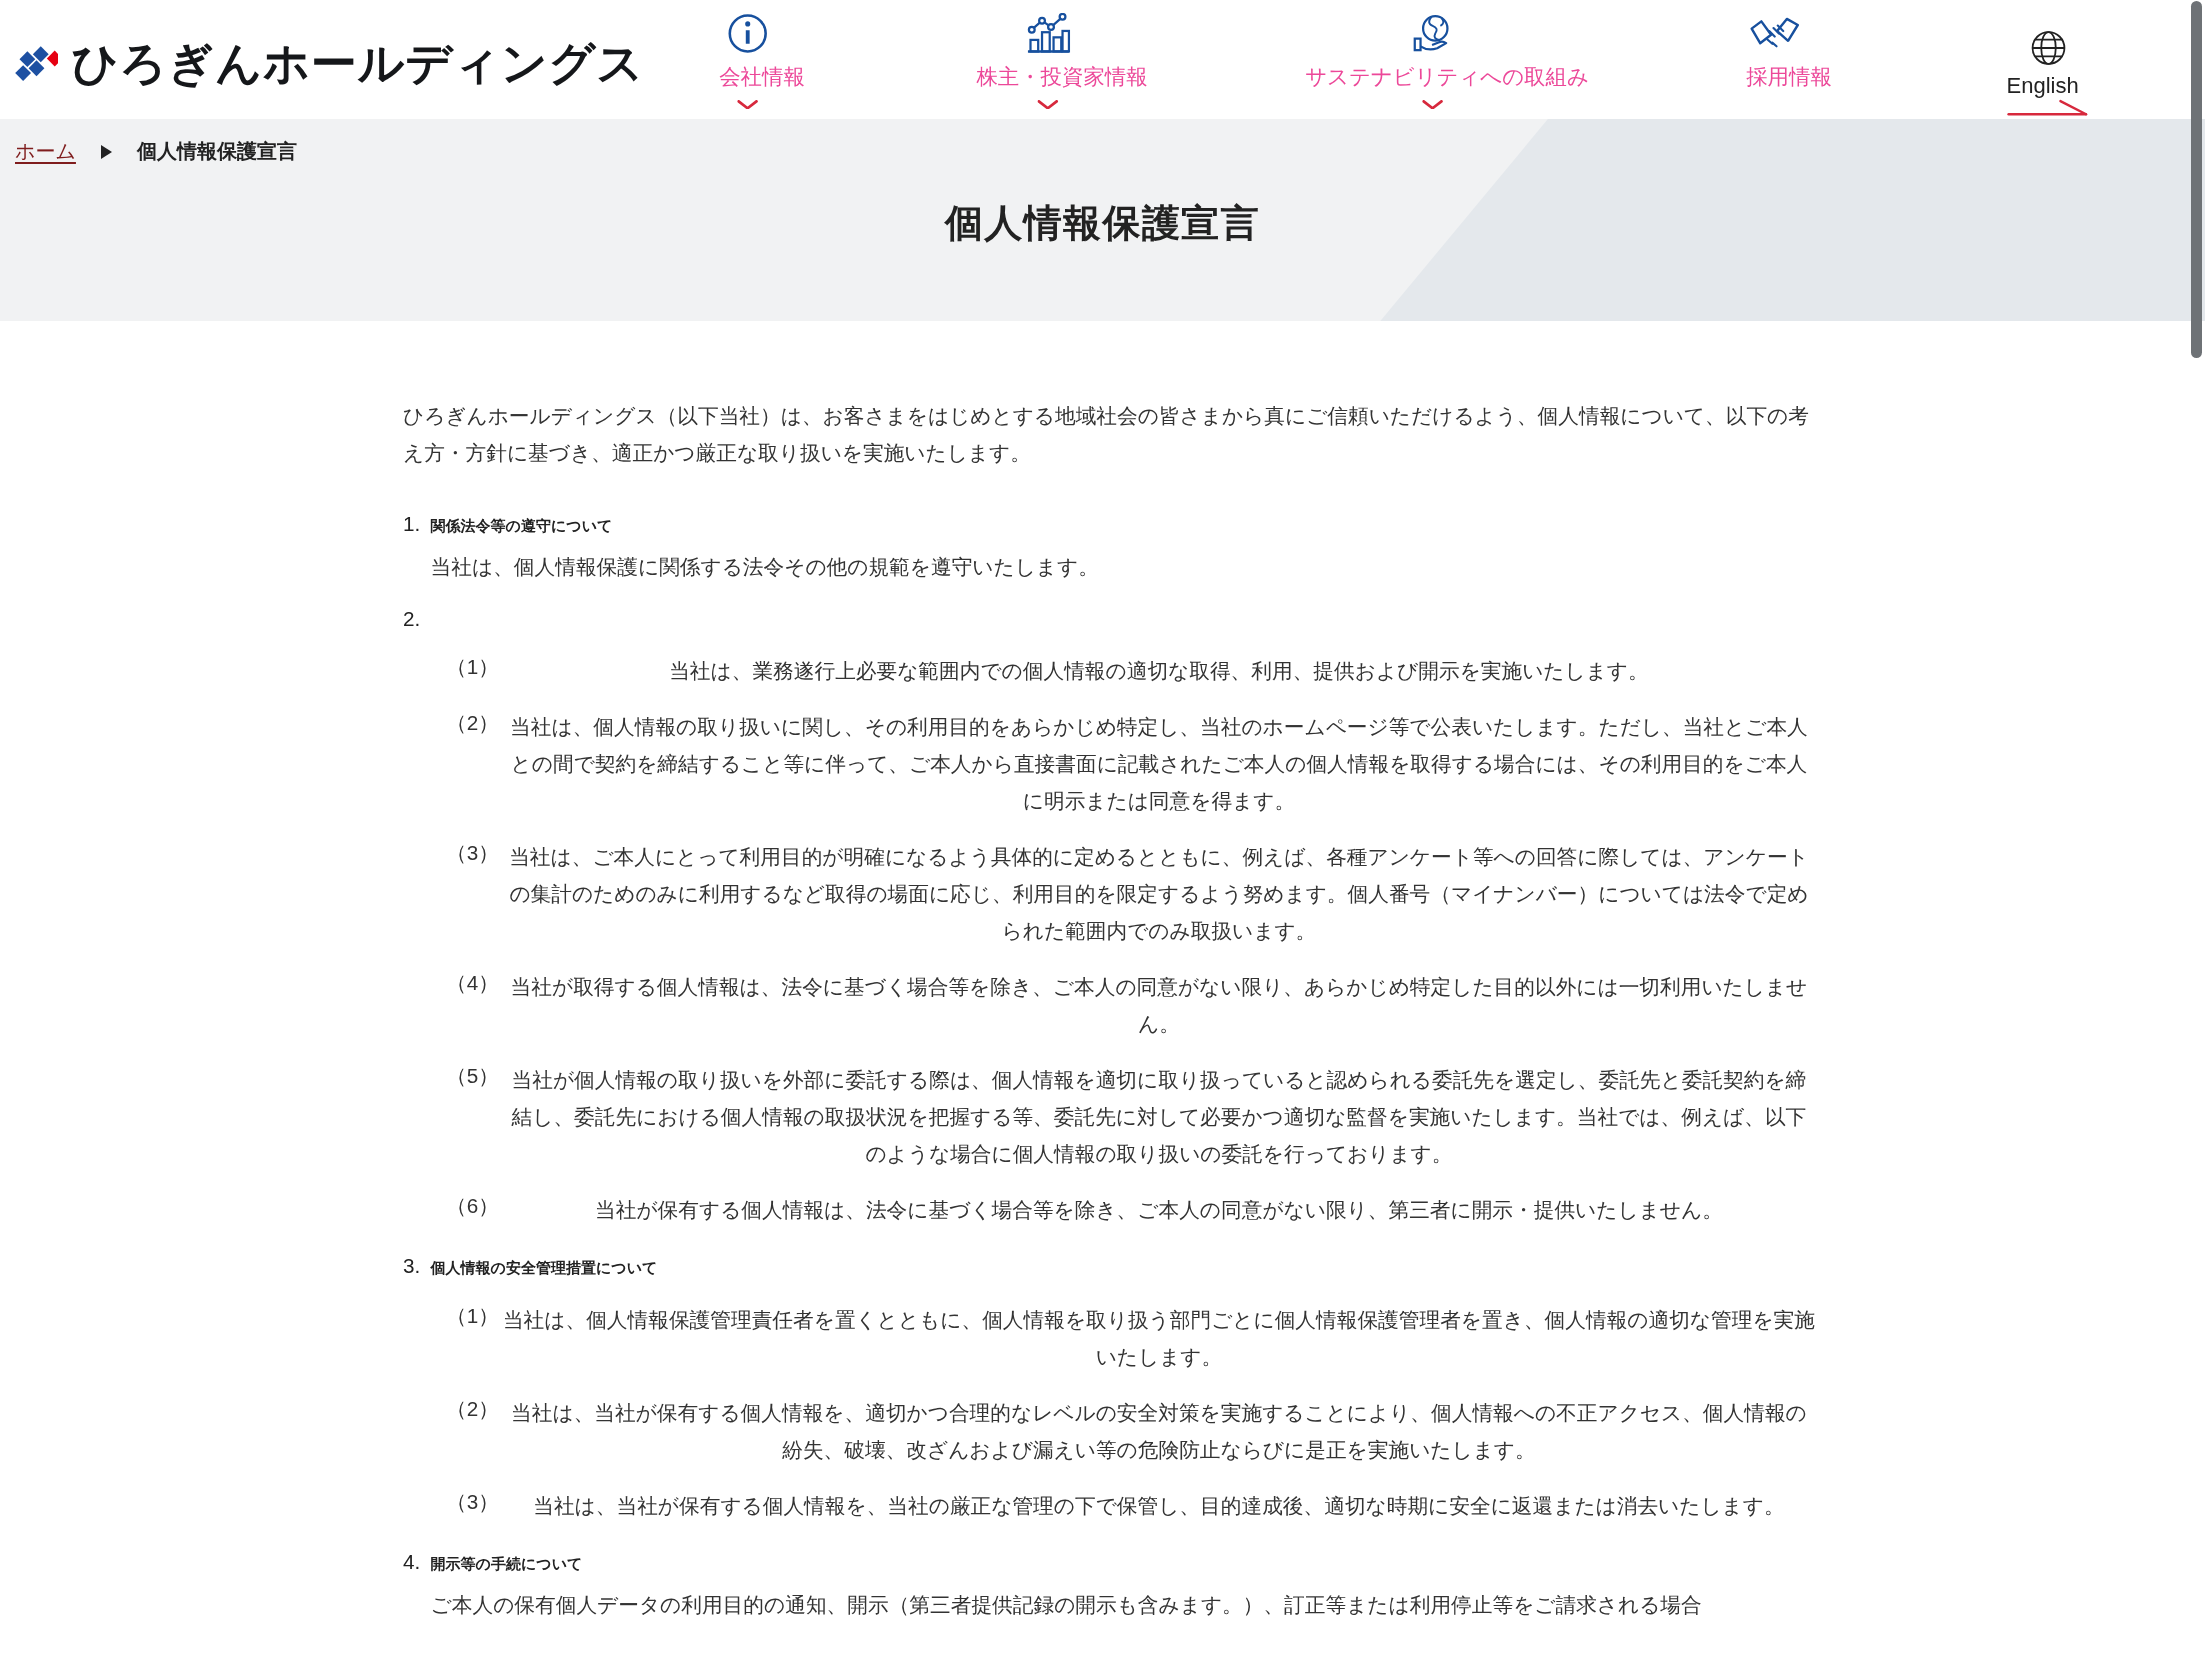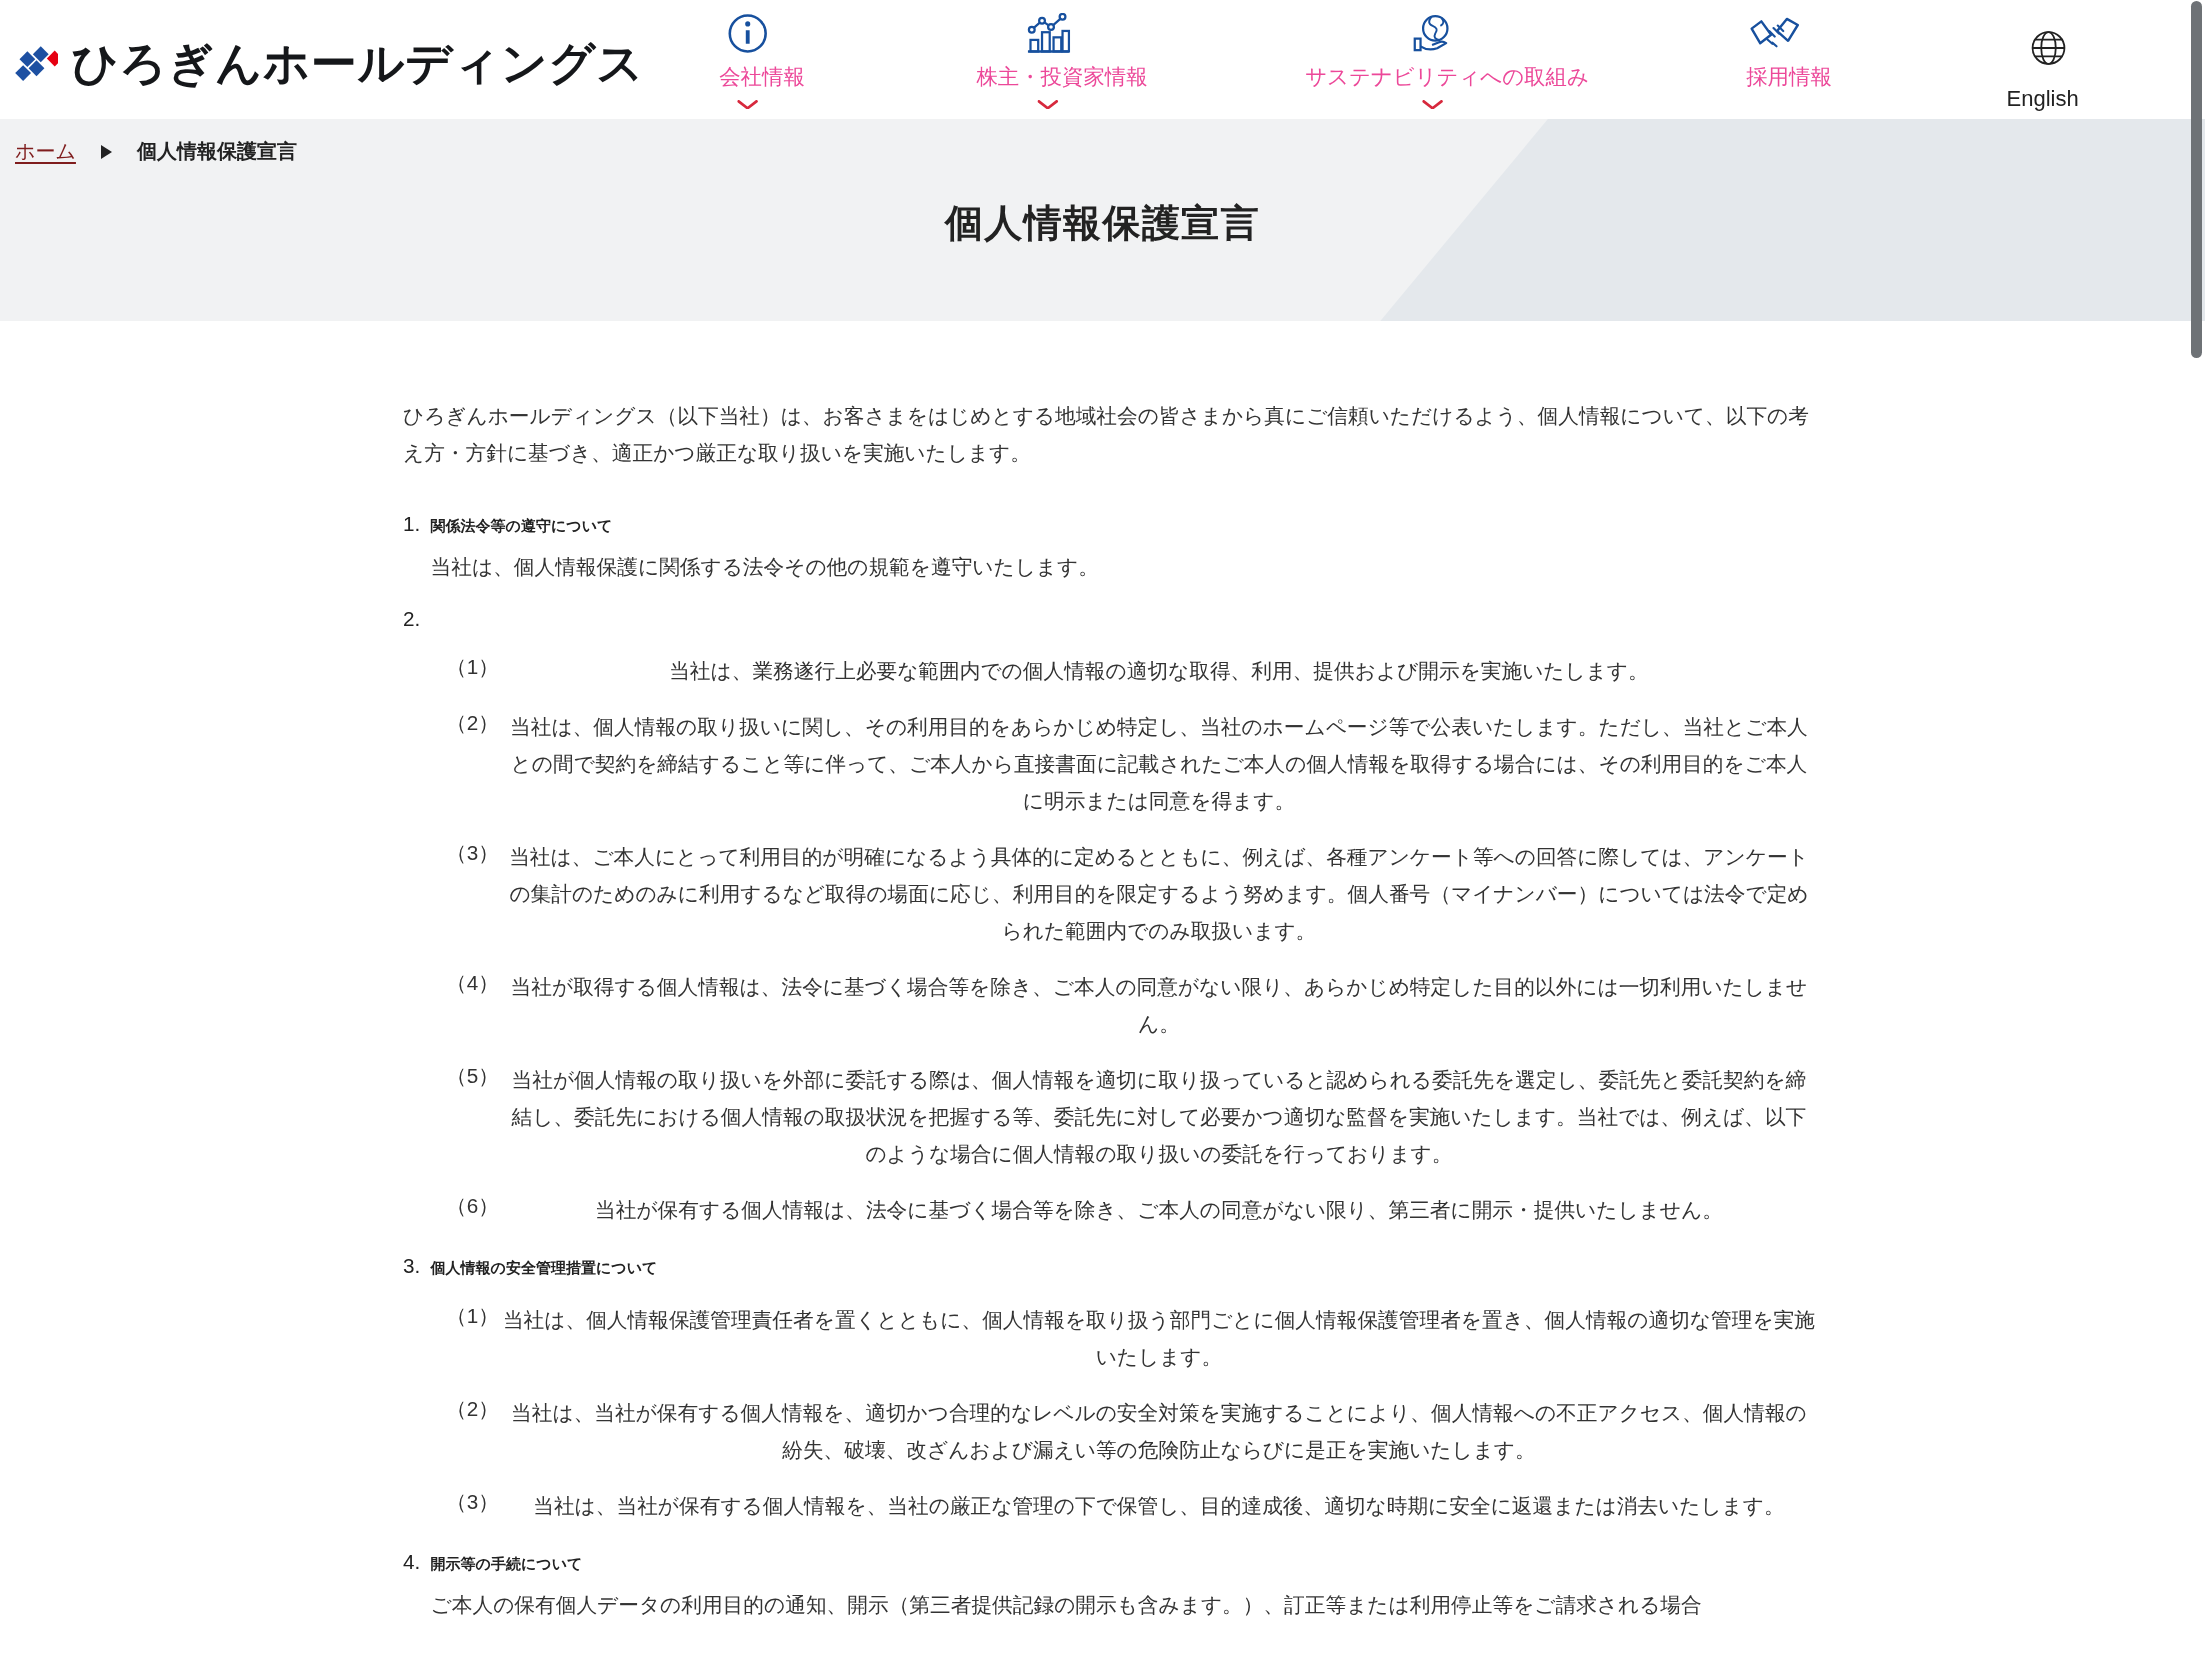--- a/index.html
+++ b/index.html
@@ -10,21 +10,21 @@
   }
   
   .site-header{position:relative;height:119px;background:#ffffff;}
   .logo{position:absolute;left:15px;top:33px;display:flex;align-items:center;gap:13.8px;cursor:pointer;}
   .logo-mark{width:43px;height:50px;flex:0 0 auto;}
   .logo-text{font-size:46px;font-weight:700;color:#15171a;letter-spacing:0.7px;white-space:nowrap;}
   .nav-item{position:absolute;top:12.4px;transform:translateX(-50%);display:flex;flex-direction:column;align-items:center;gap:6.9px;text-decoration:none;cursor:pointer;}
   .nav-icon{height:43px;display:flex;align-items:center;justify-content:center;}
   .nav-label{font-size:21.4px;color:#ec4899;white-space:nowrap;margin-left:28px;}
   .nav-chev{margin-top:1.4px;height:11px;}
-  .nav-en{position:absolute;top:30px;transform:translateX(-50%);display:flex;flex-direction:column;align-items:flex-start;cursor:pointer;gap:13px;}
+  .nav-en{position:absolute;top:30px;transform:translateX(-50%);display:flex;flex-direction:column;align-items:flex-start;cursor:pointer;}
   .nav-en .globe-wrap{align-self:center;margin-bottom:6.9px;}
   .nav-en .en-label{font-size:22px;color:#222;}
   
   .hero{position:relative;height:202px;background:#f1f2f3;overflow:hidden;}
   .hero-diagonal{position:absolute;inset:0;background:#e4e8ec;
     clip-path:polygon(70.2% 0,100% 0,100% 100%,62.6% 100%);}
   .breadcrumb{position:absolute;top:19.3px;left:15px;display:flex;align-items:center;gap:25px;font-size:20px;z-index:2;}
   .bc-home{color:#7f1d1d;text-decoration:underline;text-underline-offset:4.1px;cursor:pointer;}
   .bc-sep{width:0;height:0;border-left:11px solid #222;border-top:7.6px solid transparent;border-bottom:7.6px solid transparent;}
   .bc-current{font-weight:700;color:#222;}

